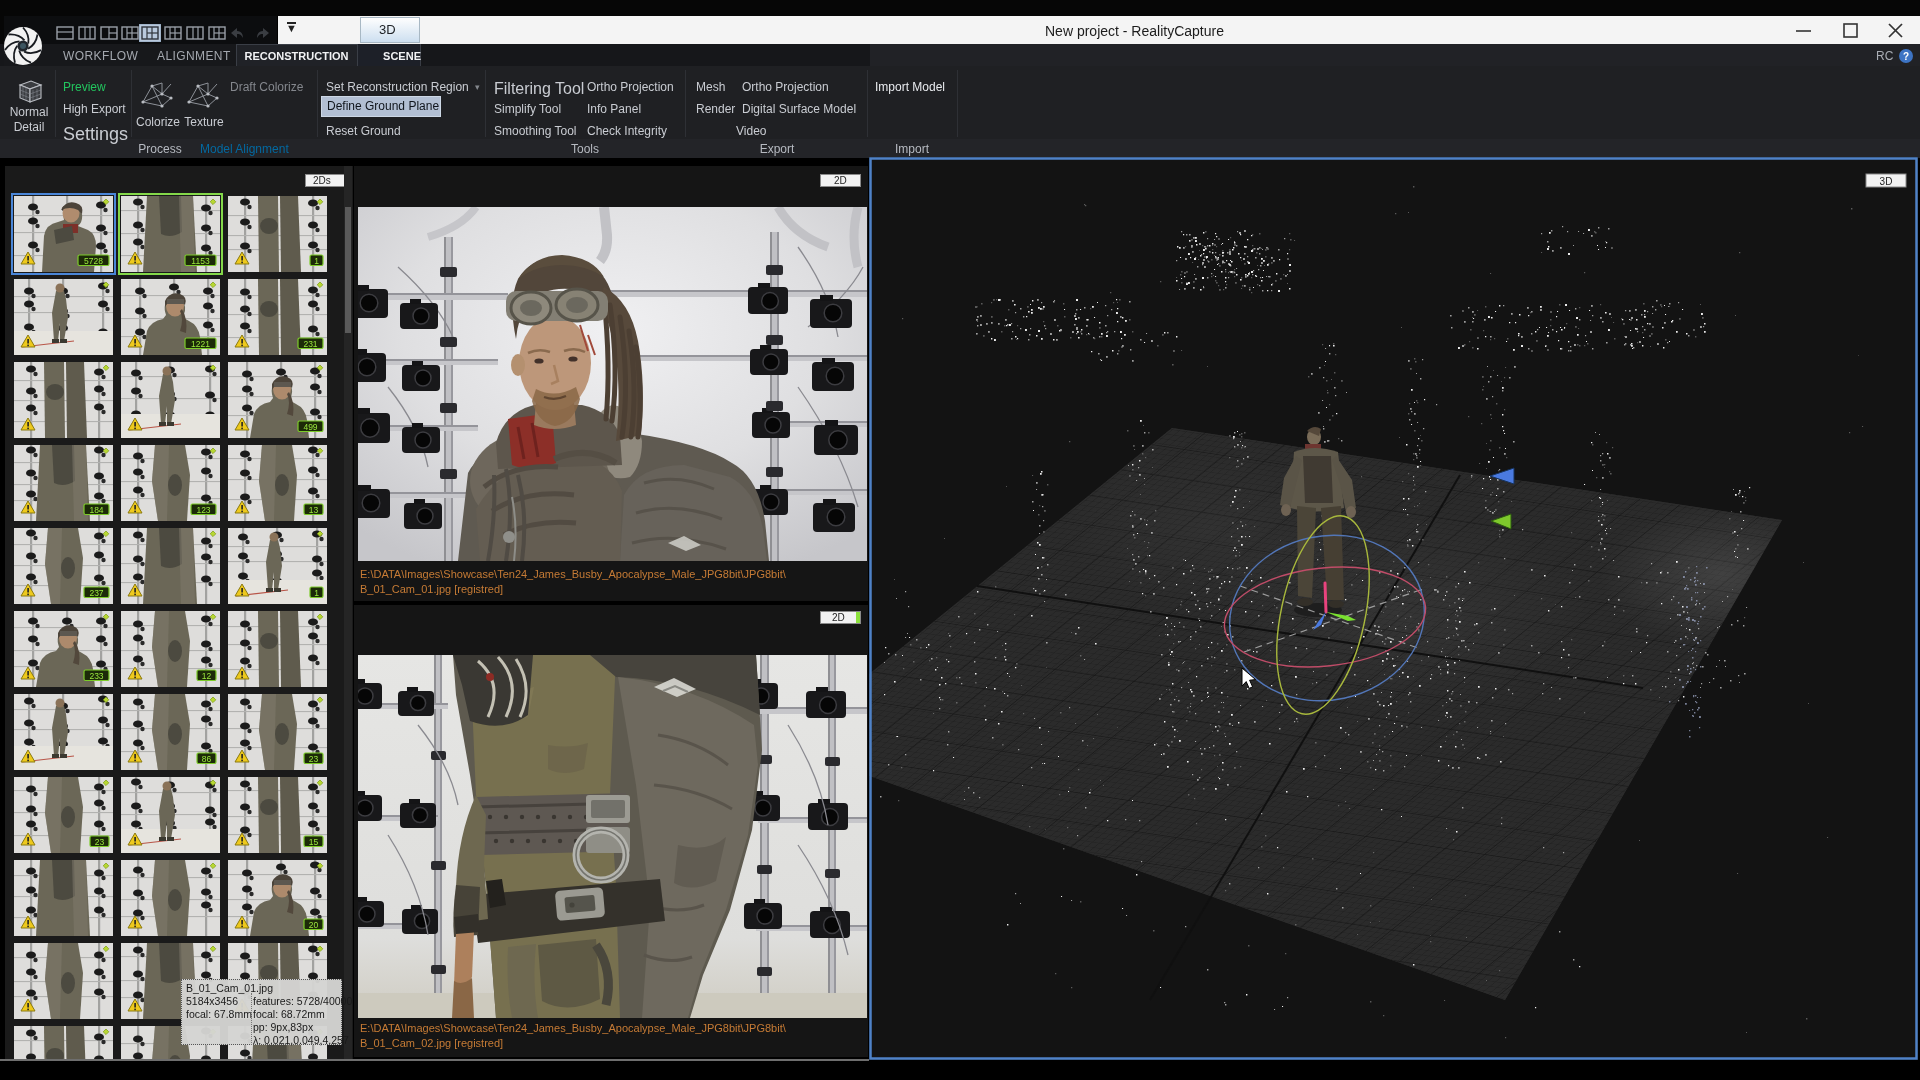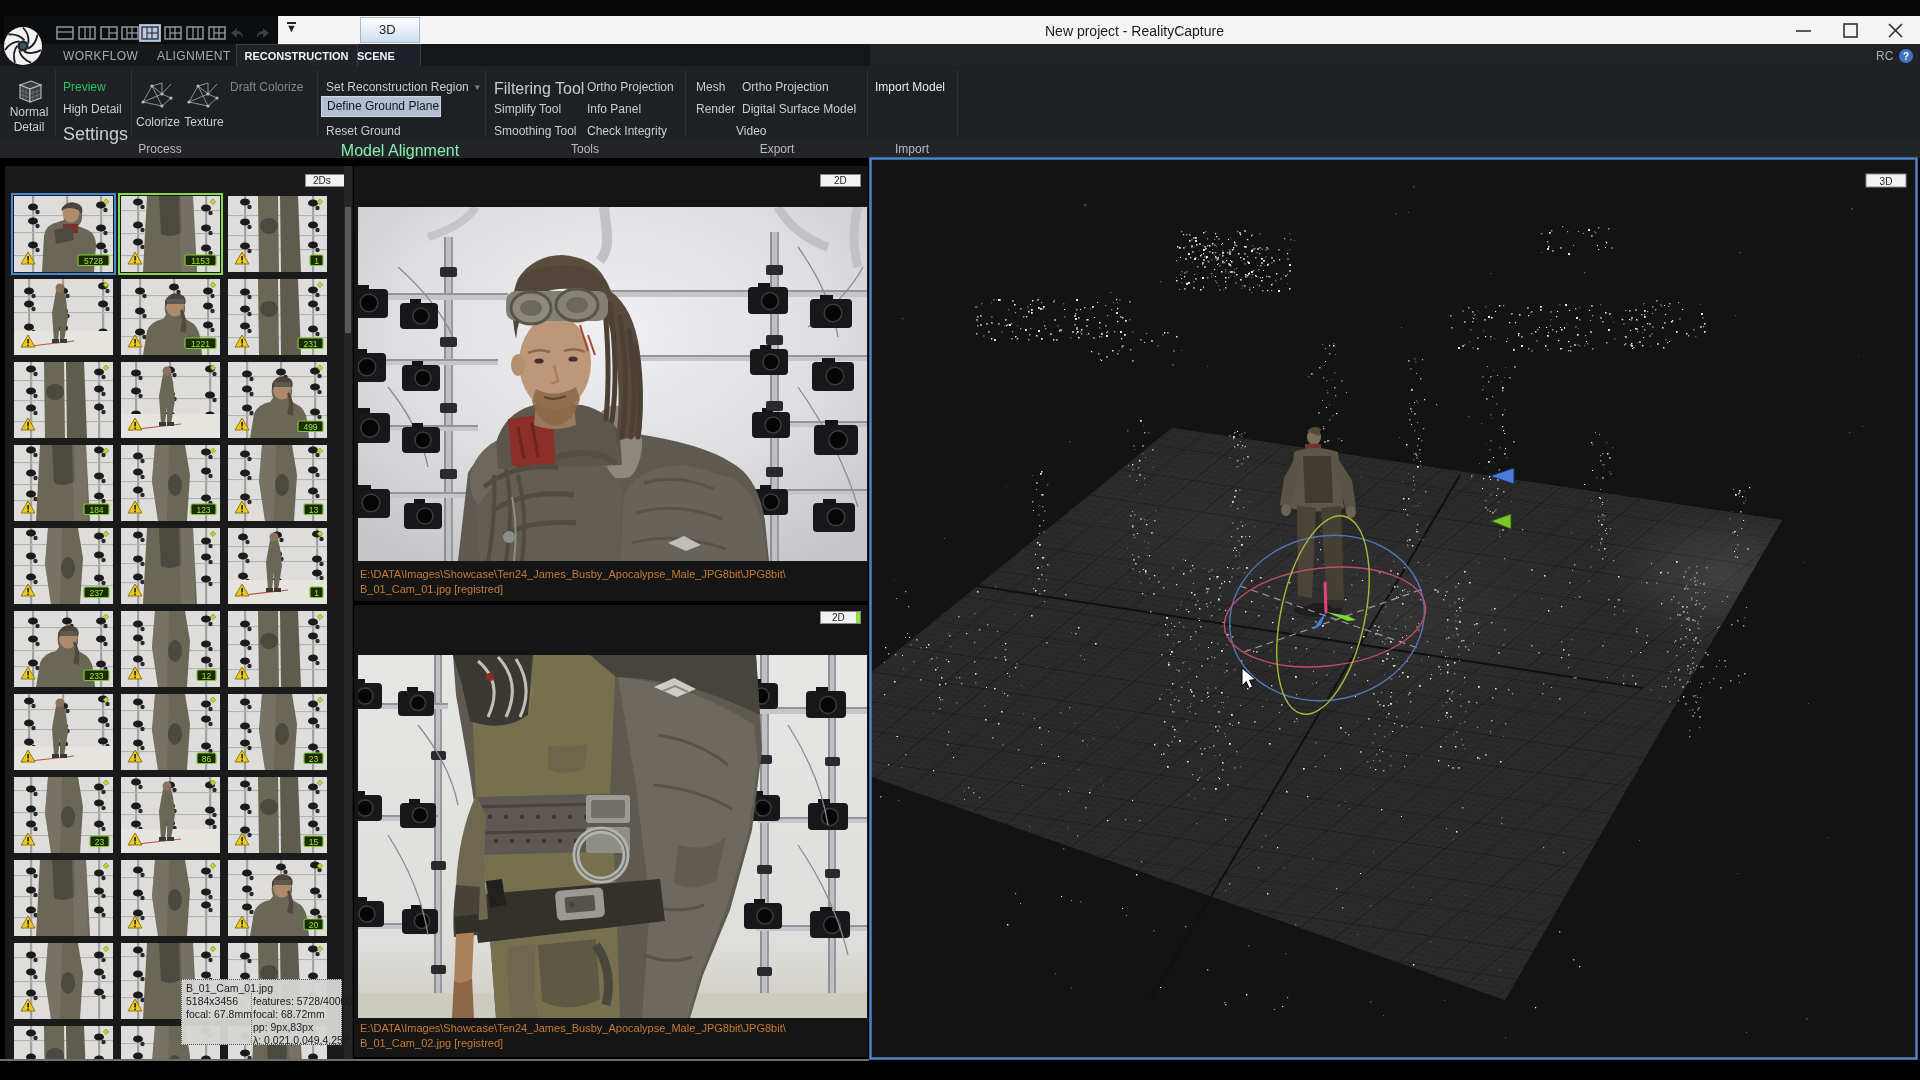--- a/index.html
+++ b/index.html
@@ -87,21 +87,21 @@
 <div class="abs" style="left:360px;top:17px;width:60px;height:26px;background:linear-gradient(#fefefe,#cddff0);border:1px solid #a8b8c4;box-sizing:border-box"></div>
 <div class="txt" style="left:379px;top:22px;font-size:13px;color:#202428">3D</div>
 <div class="abs" style="left:0;top:44px;width:870px;height:22px;background:#16171a"></div>
 <div class="abs" style="left:870px;top:44px;width:1050px;height:22px;background:#212226"></div>
 <div class="abs" style="left:4px;top:44px;width:273px;height:22px;background:#17181b"></div>
 <div class="txt" style="left:63px;top:49px;font-size:12px;color:#a4a8af;letter-spacing:.4px">WORKFLOW</div>
 <div class="txt" style="left:157px;top:49px;font-size:12px;color:#a4a8af;letter-spacing:.4px">ALIGNMENT</div>
 <div class="abs" style="left:236px;top:44px;width:121px;height:22px;background:#202227;border-left:1px solid #3a3e46;border-top:1px solid #3a3e46;box-sizing:border-box"></div>
 <div class="txt" style="left:236px;top:50px;width:121px;text-align:center;font-size:11px;font-weight:bold;color:#f2f3f5">RECONSTRUCTION</div>
 <div class="abs" style="left:357px;top:44px;width:64px;height:22px;background:#1d2028;border-left:1px solid #3a3e46;border-right:1px solid #3a3e46;box-sizing:border-box"></div>
-<div class="txt" style="left:357px;top:50px;width:64px;text-align:left;font-size:11px;font-weight:bold;color:#f2f3f5">SCENE</div>
+<div class="txt" style="left:357px;top:50px;width:64px;text-align:right;font-size:11px;font-weight:bold;color:#f2f3f5">SCENE</div>
 <div class="abs" style="left:0;top:66px;width:1920px;height:73px;background:#1f2023"></div>
 <div class="abs" style="left:0;top:139px;width:1920px;height:19px;background:#232428"></div>
 <div class="abs" style="left:0;top:158px;width:1920px;height:8px;background:#000"></div>
 <div class="abs" style="left:55px;top:70px;width:1px;height:67px;background:#2e3035"></div>
 <div class="abs" style="left:131px;top:70px;width:1px;height:67px;background:#2e3035"></div>
 <div class="abs" style="left:317px;top:70px;width:1px;height:67px;background:#2e3035"></div>
 <div class="abs" style="left:485px;top:70px;width:1px;height:67px;background:#2e3035"></div>
 <div class="abs" style="left:685px;top:70px;width:1px;height:67px;background:#2e3035"></div>
 <div class="abs" style="left:867px;top:70px;width:1px;height:67px;background:#2e3035"></div>
 <div class="abs" style="left:957px;top:70px;width:1px;height:67px;background:#2e3035"></div>
@@ -118,21 +118,21 @@
       <line x1="23" y1="11" x2="23" y2="22"></line>
 <line x1="6" y1="12" x2="16" y2="16"></line>
       <line x1="6" y1="16" x2="16" y2="20"></line>
 <line x1="16" y1="16" x2="27" y2="12"></line>
       <line x1="16" y1="20" x2="27" y2="16"></line>
 </g>
   </svg>
 <div class="txt" style="left:-171px;top:105px;width:400px;text-align:center;font-size:12px;color:#c9ccd2">Normal</div>
 <div class="txt" style="left:-171px;top:120px;width:400px;text-align:center;font-size:12px;color:#c9ccd2">Detail</div>
 <div class="txt" style="left:63px;top:80px;font-size:12px;color:#22c55e">Preview</div>
-<div class="txt" style="left:63px;top:102px;font-size:12px;color:#c9ccd2">High Detail</div>
+<div class="txt" style="left:63px;top:102px;font-size:12px;color:#c9ccd2">High Export</div>
 <div class="txt" style="left:63px;top:124px;font-size:18px;color:#c9ccd2">Settings</div>
 <svg class="abs" style="left:138px;top:80px" width="40" height="30" viewBox="0 0 40 30">
 <g stroke="#8d9198" stroke-width="1" fill="none">
 <path d="M5 22 L14 6 L24 14 L33 4 M14 6 L24 3 L24 14 L33 18 L24 26 L14 6 M5 22 L24 26 M5 22 L24 14"></path>
 </g>
 <g fill="#b9bcc2">
       <circle cx="14" cy="6" r="1.6"></circle>
       <circle cx="24" cy="14" r="1.6"></circle>
       <circle cx="5" cy="22" r="1.6"></circle>
       <circle cx="24" cy="26" r="1.6"></circle>
@@ -165,21 +165,21 @@
 <div class="txt" style="left:587px;top:80px;font-size:12px;color:#c9ccd2">Ortho Projection</div>
 <div class="txt" style="left:587px;top:102px;font-size:12px;color:#c9ccd2">Info Panel</div>
 <div class="txt" style="left:587px;top:124px;font-size:12px;color:#c9ccd2">Check Integrity</div>
 <div class="txt" style="left:696px;top:80px;font-size:12px;color:#c9ccd2">Mesh</div>
 <div class="txt" style="left:696px;top:102px;font-size:12px;color:#c9ccd2">Render</div>
 <div class="txt" style="left:736px;top:124px;font-size:12px;color:#c9ccd2">Video</div>
 <div class="txt" style="left:742px;top:80px;font-size:12px;color:#c9ccd2">Ortho Projection</div>
 <div class="txt" style="left:742px;top:102px;font-size:12px;color:#c9ccd2">Digital Surface Model</div>
 <div class="txt" style="left:875px;top:80px;font-size:12px;color:#e8eaee">Import Model</div>
 <div class="txt" style="left:-40px;top:142px;width:400px;text-align:center;font-size:12px;color:#b6bac1">Process</div>
-<div class="txt" style="left:200px;top:142px;width:400px;text-align:center;font-size:16px;color:#86efac">Model Alignment</div>
+<div class="txt" style="left:200px;top:142px;width:400px;font-size:12px;color:#0369a1">Model Alignment</div>
 <div class="txt" style="left:385px;top:142px;width:400px;text-align:center;font-size:12px;color:#b6bac1">Tools</div>
 <div class="txt" style="left:577px;top:142px;width:400px;text-align:center;font-size:12px;color:#b6bac1">Export</div>
 <div class="txt" style="left:712px;top:142px;width:400px;text-align:center;font-size:12px;color:#b6bac1">Import</div>
 <div class="txt" style="left:1876px;top:49px;font-size:12px;color:#a9adb4">RC</div>
 <div class="abs" style="left:1899px;top:49px;width:14px;height:14px;border-radius:7px;background:#3d74c4"></div>
 <div class="txt" style="left:1903px;top:51px;font-size:10px;color:#fff;font-weight:bold">?</div>
 <div class="abs" style="left:5px;top:166px;width:348px;height:894px;background:#1a1a1a"></div>
 <div class="abs" style="left:305px;top:174px;width:40px;height:13px;background:#f2f2f2;border:1px solid #8a8a8a;box-sizing:border-box"></div>
 <div class="txt" style="left:313px;top:175px;font-size:10px;color:#222">2Ds</div>
 <div class="abs" style="left:344px;top:166px;width:8px;height:894px;background:#252525"></div>

